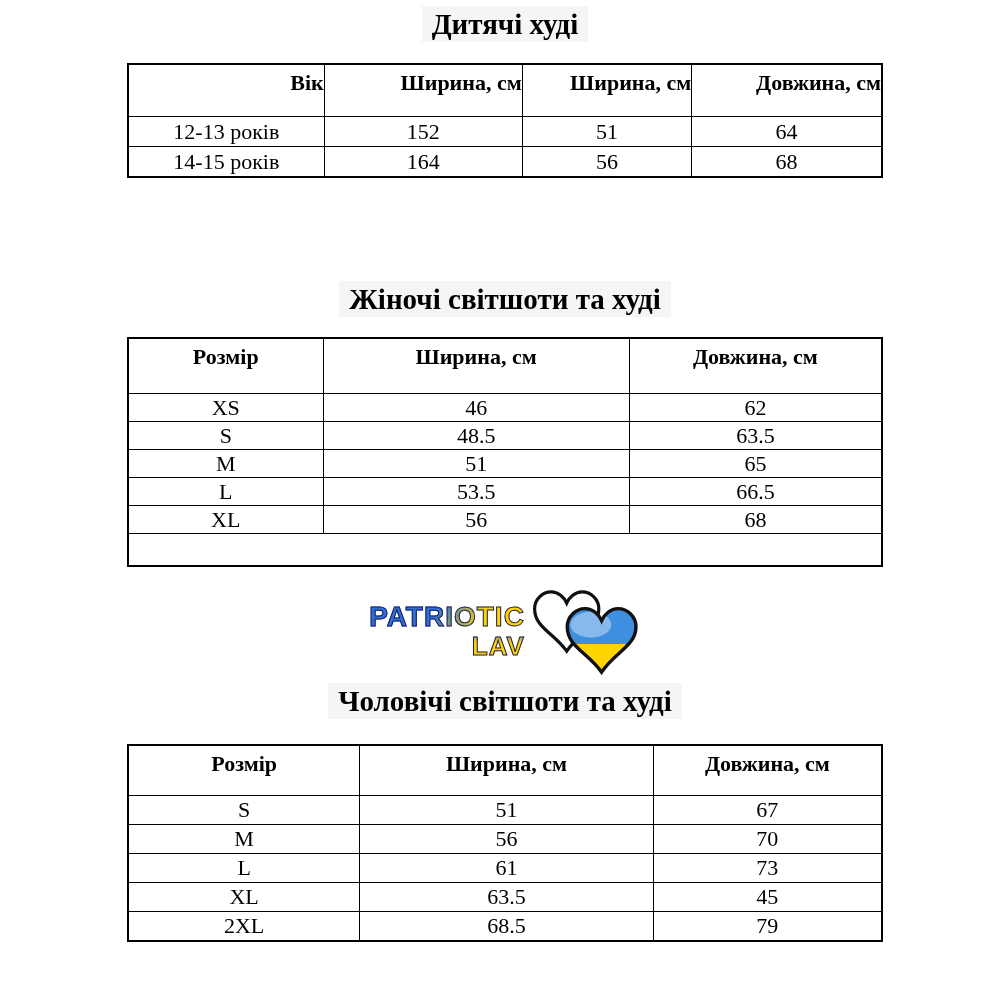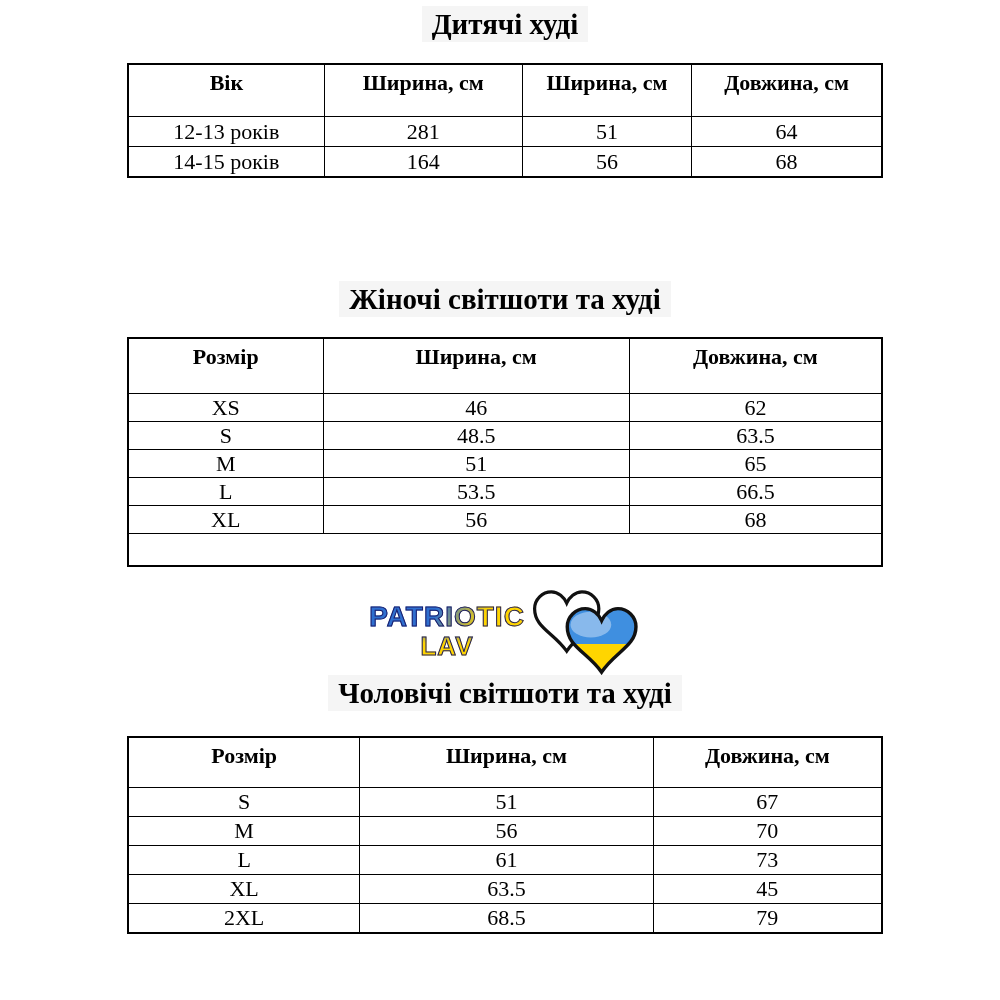--- a/index.html
+++ b/index.html
@@ -23,21 +23,21 @@
     border:2px solid #000;table-layout:fixed;
   }
   th,td{
     border:1px solid #000;text-align:center;
     font-size:22px;padding:0;overflow:hidden;
   }
   th{font-weight:bold;vertical-align:top;padding-top:5px;}
   td{vertical-align:middle;}
 
   #table-children{margin-top:22px;}
-  #table-children th{height:46px;}
+  #table-children th{height:46px;text-align:right;}
   #table-children td{height:29px;}
   #table-children th:nth-child(1){width:26.0%;}
   #table-children th:nth-child(2){width:26.3%;}
   #table-children th:nth-child(3){width:22.5%;}
   #table-children th:nth-child(4){width:25.2%;}
 
   #title-women{margin-top:105px;}
   #table-women{margin-top:21px;}
   #table-women th{height:49px;}
   #table-women td{height:27px;}
@@ -47,34 +47,34 @@
   #table-women td.empty-cell{height:31px;}
 
   
   .logo{
     margin-top:20px;height:88px;
     display:flex;justify-content:center;align-items:center;gap:4px;
   }
   .logo-text{text-align:center;line-height:1;}
   .logo-line1,.logo-line2{
     font-family:"Liberation Sans", sans-serif;font-weight:bold;
-    -webkit-background-clip:text;background-clip:text;color:transparent;
+    -webkit-background-clip:text;background-clip:text;color:transparent;text-align:right;
     -webkit-text-stroke:1px #1b1b66;
   }
   .logo-line1{
     font-size:28px;letter-spacing:1px;line-height:30px;
     background-image:linear-gradient(115deg,#2f6fd0 42%,#ffd500 72%);
   }
   .logo-line2{
     font-size:26px;letter-spacing:1px;line-height:28px;
     background-image:linear-gradient(180deg,#2f6fd0 -25%,#ffd500 40%);
   }
   .hearts{display:block;}
 
-  #title-men{margin-top:2px;}
+  #title-men{margin-top:10px;}
   #table-men{margin-top:26px;}
   #table-men th{height:44px;}
   #table-men td{height:28px;}
   #table-men th:nth-child(1){width:30.7%;}
   #table-men th:nth-child(2){width:39.0%;}
   #table-men th:nth-child(3){width:30.3%;}
 </style>
 </head>
 <body>
 
@@ -86,21 +86,21 @@
         <tr>
           <th>Вік</th>
           <th>Ширина, см</th>
           <th>Ширина, см</th>
           <th>Довжина, см</th>
         </tr>
       </thead>
       <tbody>
         <tr>
           <td>12-13 років</td>
-          <td>281</td>
+          <td>152</td>
           <td>51</td>
           <td>64</td>
         </tr>
         <tr>
           <td>14-15 років</td>
           <td>164</td>
           <td>56</td>
           <td>68</td>
         </tr>
       </tbody>

